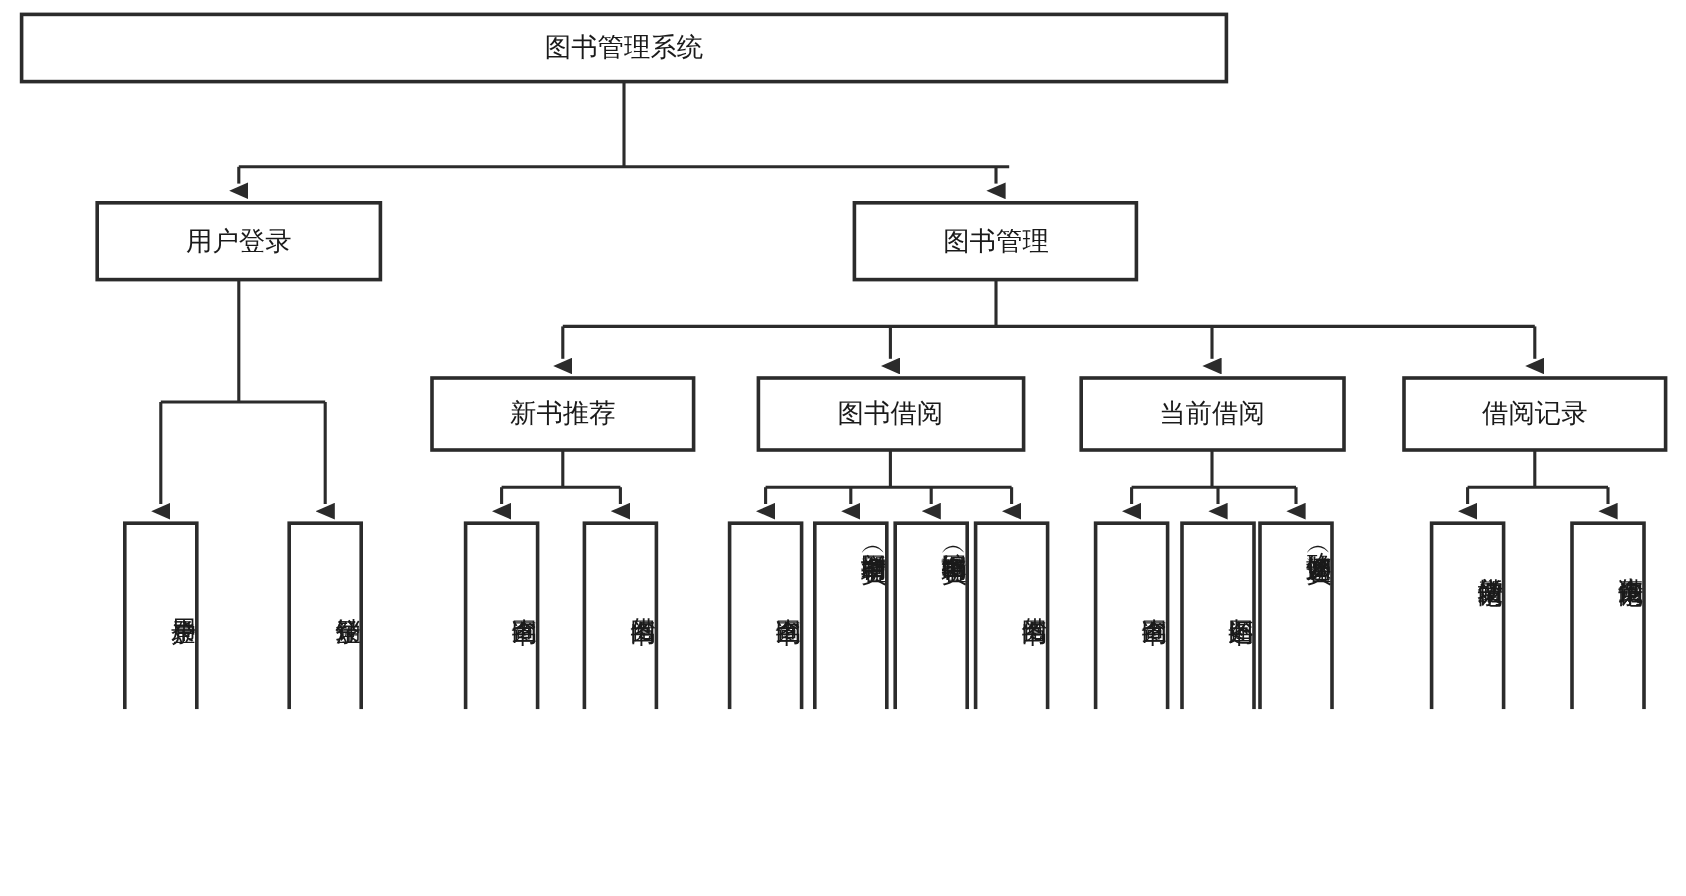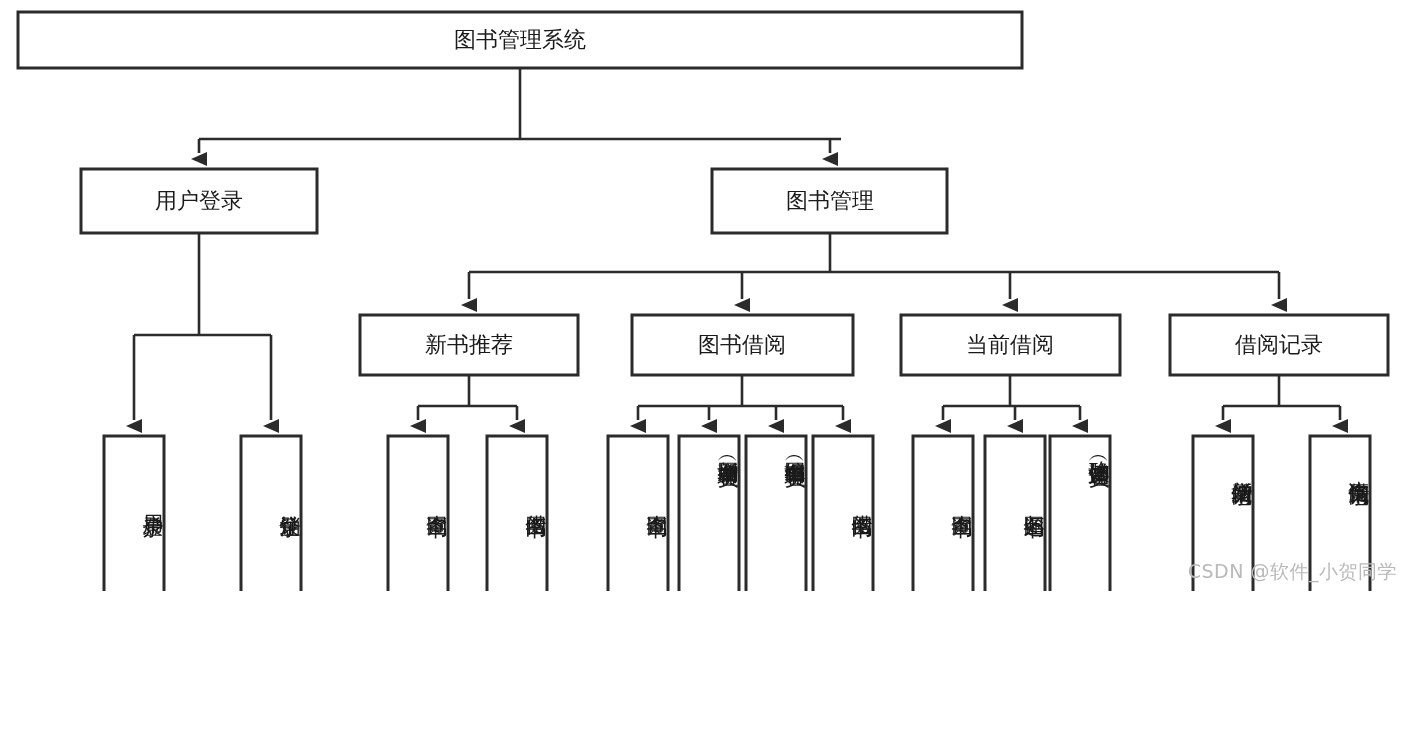--- a/index.html
+++ b/index.html
@@ -204,15 +204,14 @@
   <div class="vlabel" style="left:913px; top:498px; width:60px;">查询图书</div>
 
   <div class="vlabel" style="left:985px; top:498px; width:60px;">归还图书</div>
 
   <div class="vlabel" style="left:1050px; top:444px; width:60px;">确认归还（管理员）</div>
 
   <div class="vlabel" style="left:1193px; top:464px; width:60px;">新增借阅记录</div>
 
   <div class="vlabel" style="left:1310px; top:464px; width:60px;">查询借阅记录</div>
 
-  <div class="watermark">CSDN @软件_小贺同学</div>
 
 </div>
 
 </body></html>

